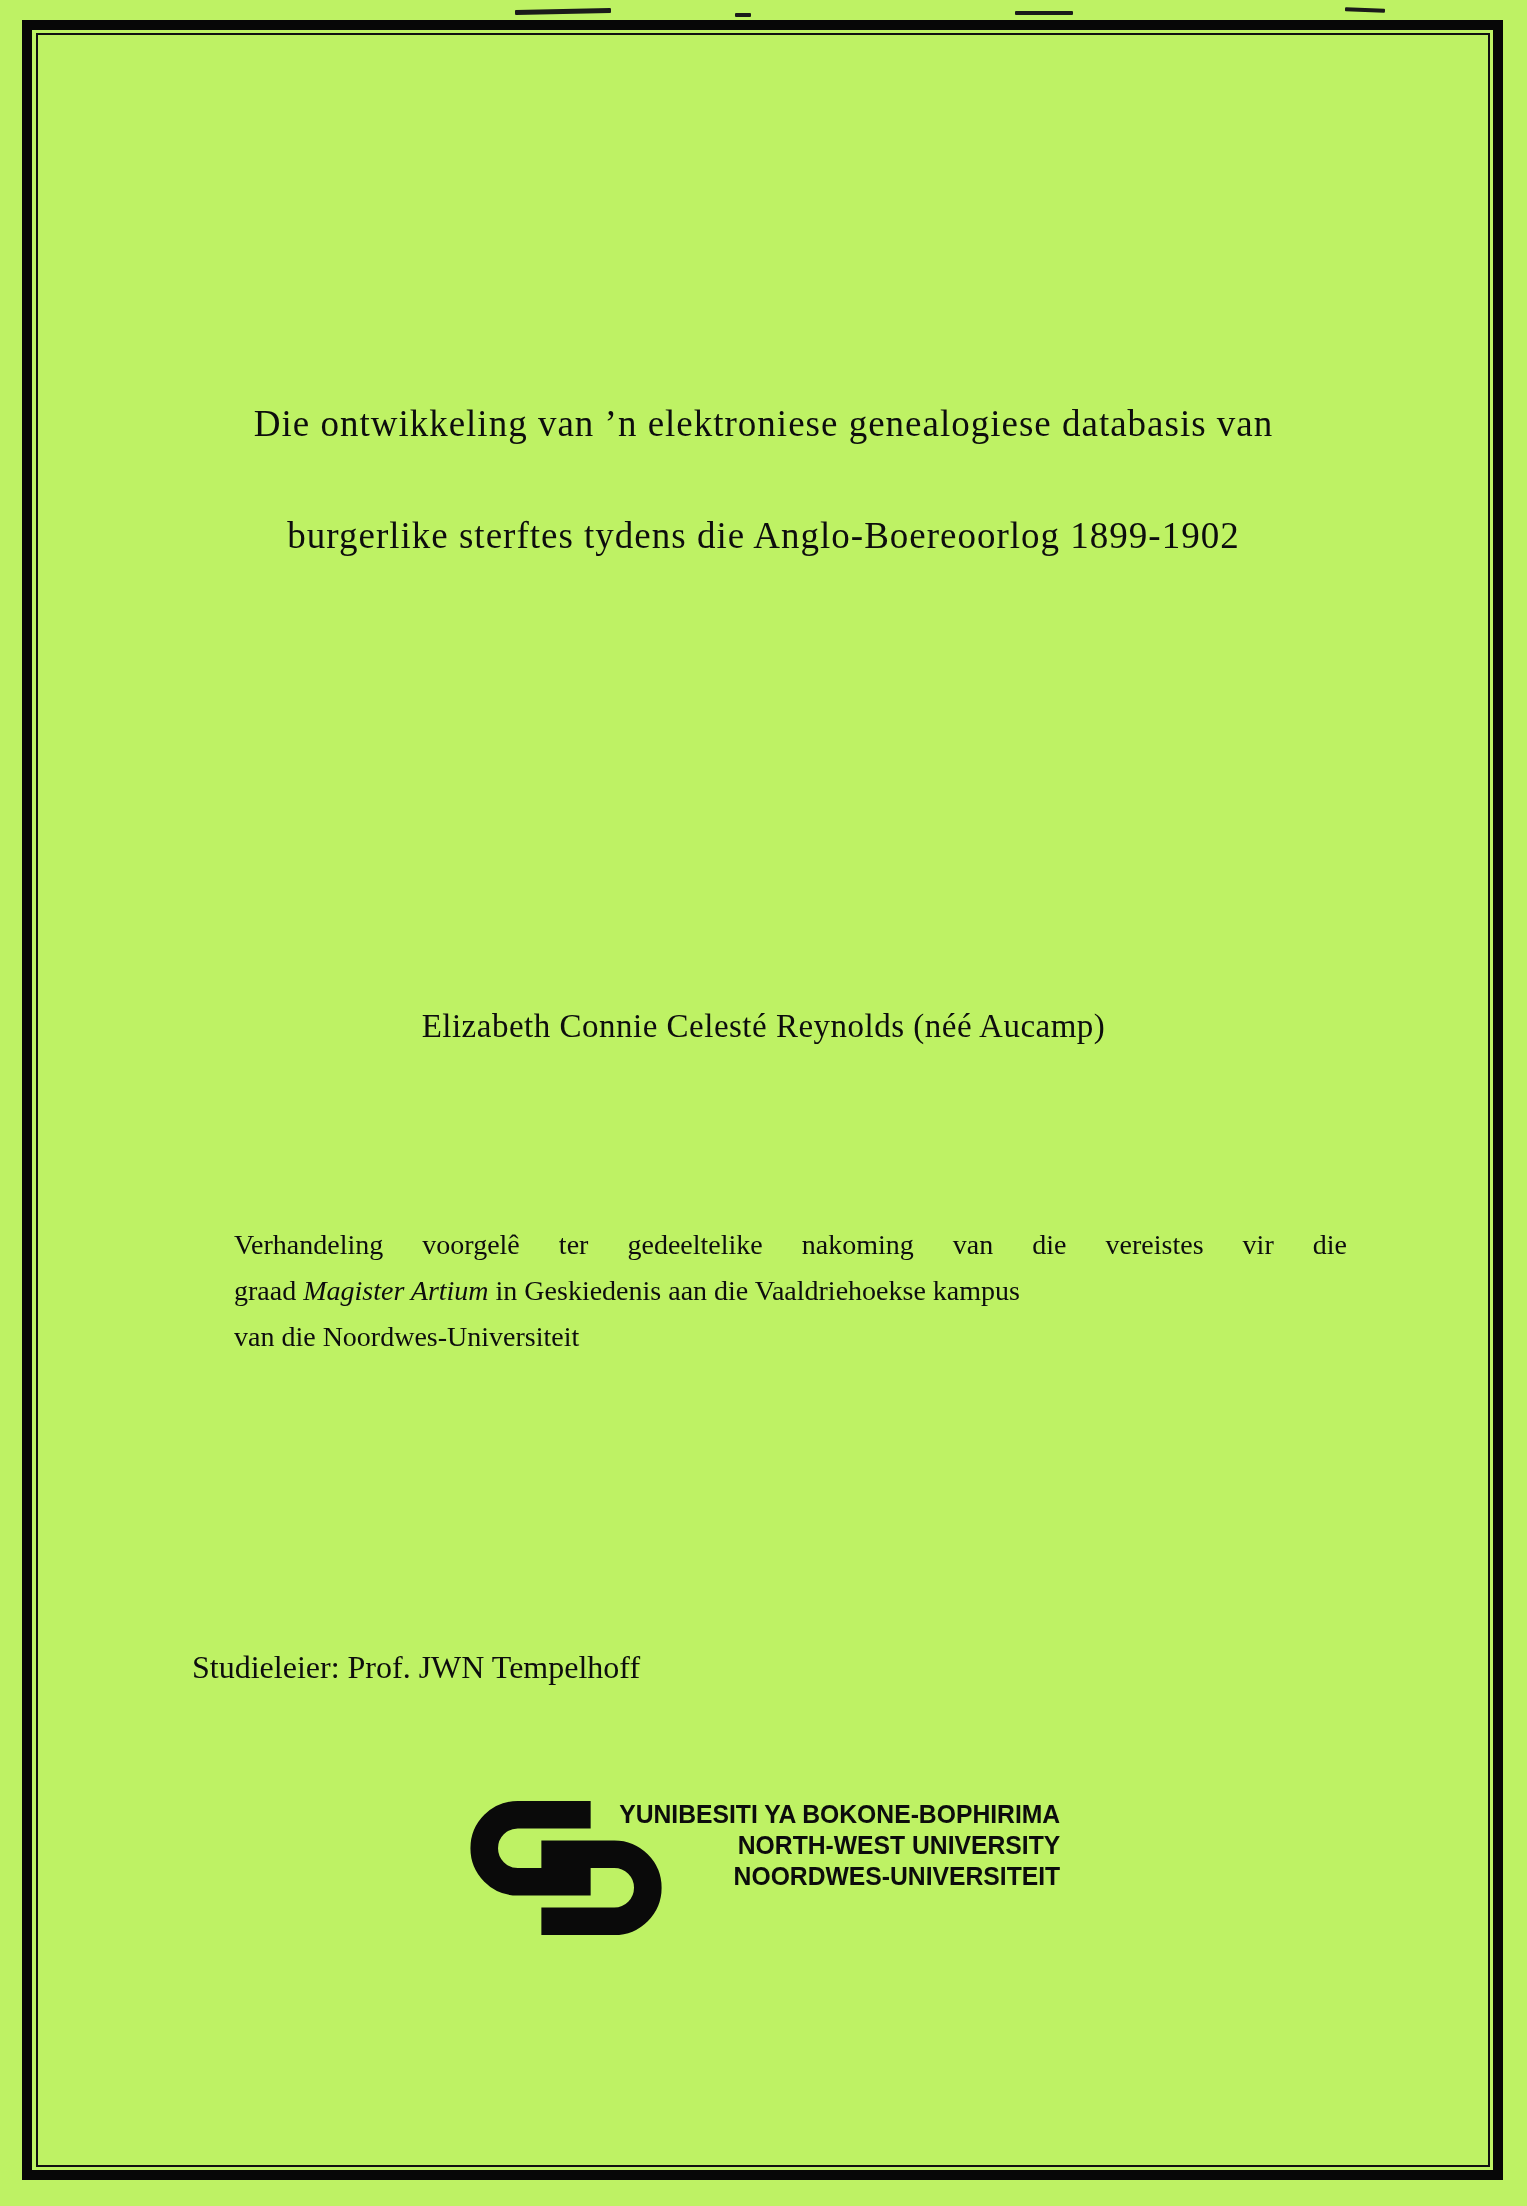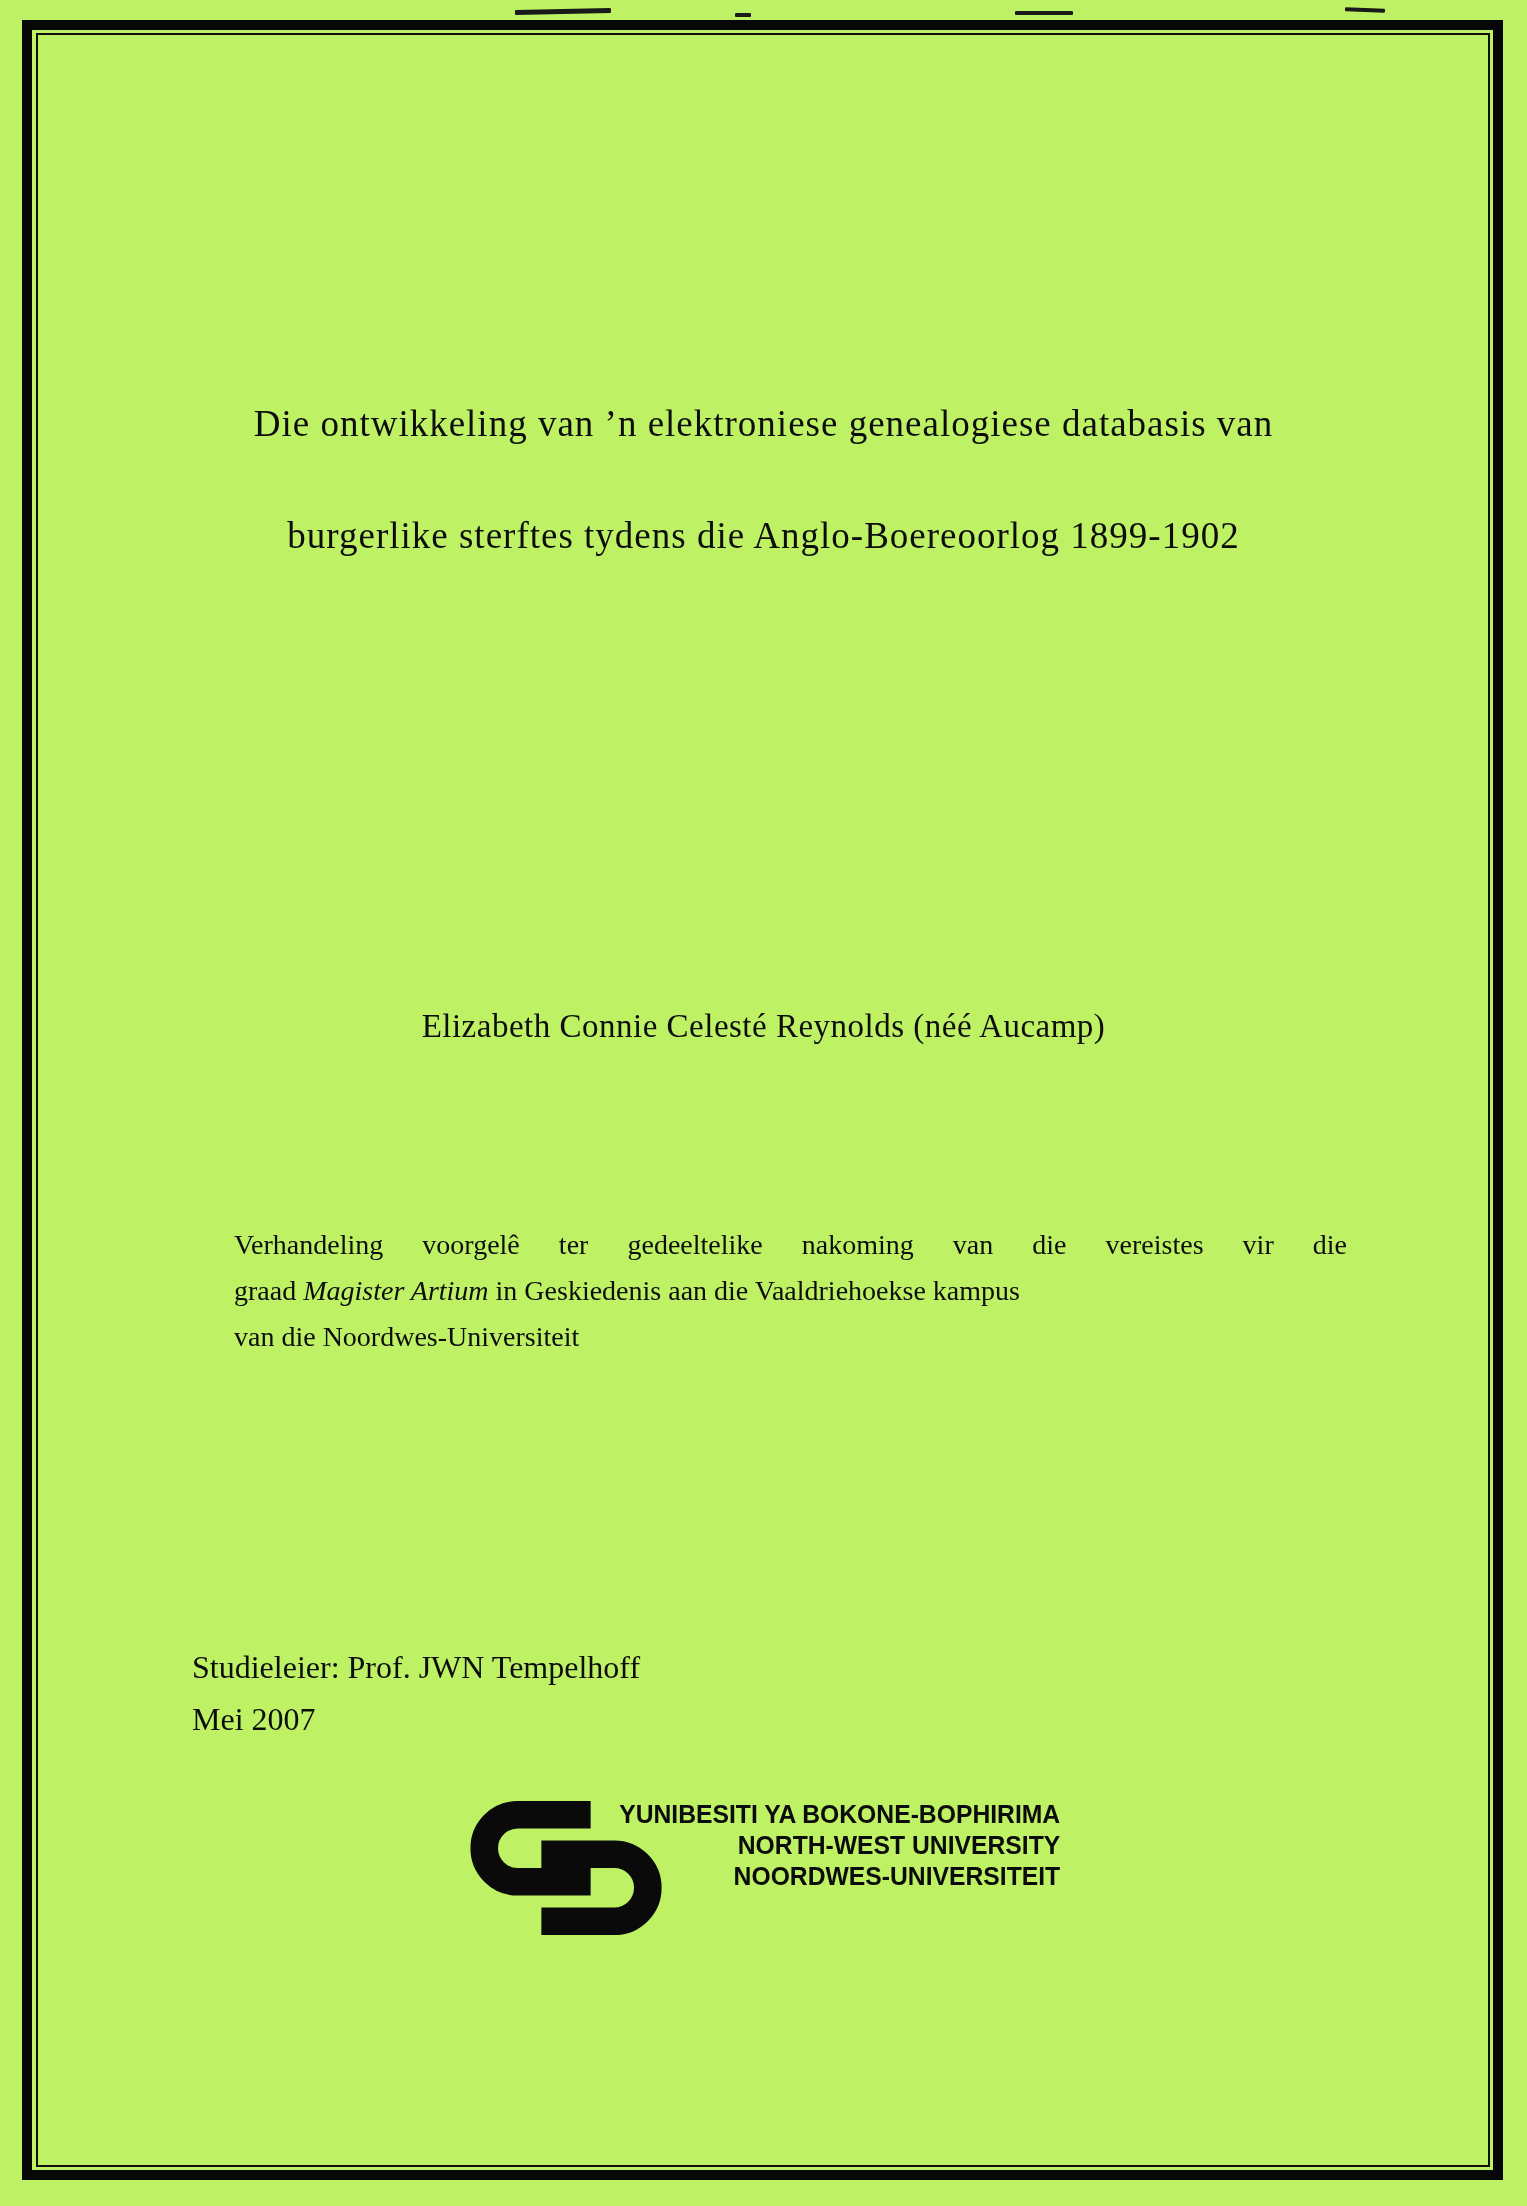--- a/index.html
+++ b/index.html
@@ -128,21 +128,20 @@
   <div class="author">Elizabeth Connie Celesté Reynolds (néé Aucamp)</div>
 
   <div class="submission">
     <div class="s-line s-just">Verhandeling voorgelê ter gedeeltelike nakoming van die vereistes vir die</div>
     <div class="s-line"><span>graad </span><span class="ital">Magister Artium</span><span> in Geskiedenis aan die Vaaldriehoekse kampus</span></div>
     <div class="s-line">van die Noordwes-Universiteit</div>
   </div>
 
   <div class="supervisor-block">
     <div>Studieleier: Prof. JWN Tempelhoff</div>
-    <div>Mei 2007</div>
   </div>
 
   <svg class="logo-mark" viewBox="0 0 200 138" xmlns="http://www.w3.org/2000/svg" aria-hidden="true">
     <path d="M 124 14 H 50 A 34 34 0 0 0 50 82 H 124" fill="none" stroke="#0a0a0a" stroke-width="28" stroke-linecap="butt"></path>
     <path d="M 74 54 H 148 A 34 34 0 0 1 148 122 H 74" fill="none" stroke="#0a0a0a" stroke-width="28" stroke-linecap="butt"></path>
   </svg>
 
   <div class="logo-text">
     <div>YUNIBESITI YA BOKONE-BOPHIRIMA</div>
     <div>NORTH-WEST UNIVERSITY</div>

